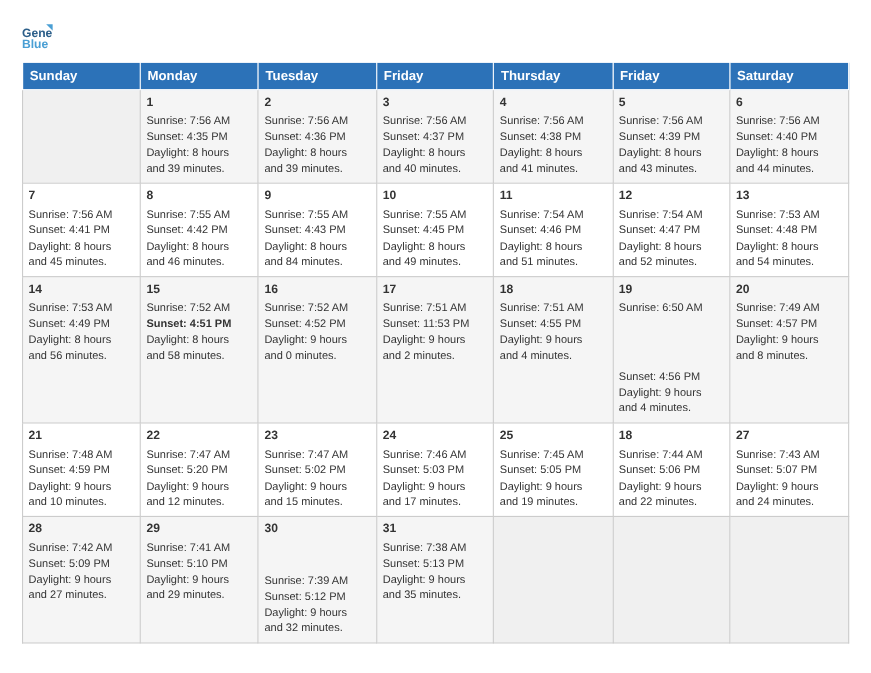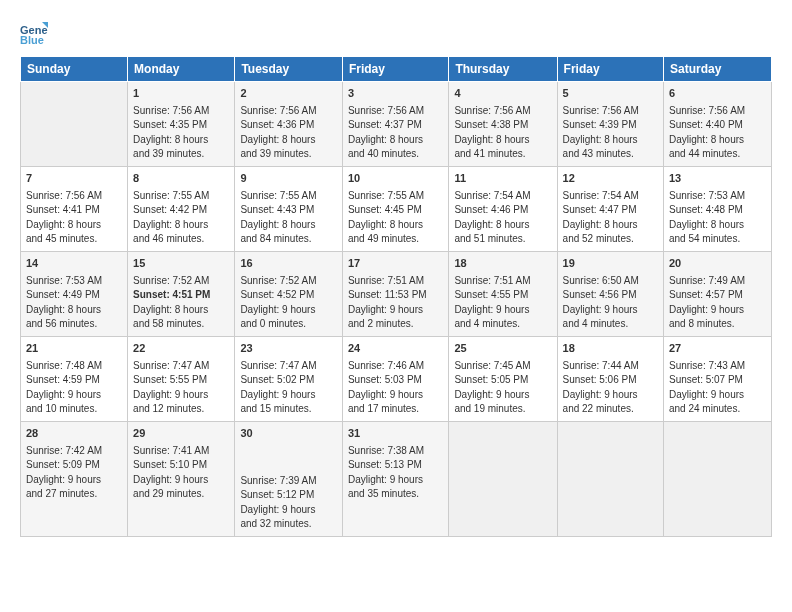--- a/index.html
+++ b/index.html
@@ -244,21 +244,21 @@
           <td>
             <span class="day-num">18</span>
             <span style="display: block;">Sunrise: 7:51 AM</span>
             <span style="display: block;">Sunset: 4:55 PM</span>
             <span style="display: block;">Daylight: 9 hours</span>
             <span style="display: block;">and 4 minutes.</span>
           </td>
           <td>
             <span class="day-num">19</span>
             <span style="display: block;">Sunrise: 6:50 AM</span>
-            <span style="display: block;">Sunset: 4:56 PM</span>
+            <span style="display: block; margin-top: 48px;">Sunset: 4:56 PM</span>
             <span style="display: block;">Daylight: 9 hours</span>
             <span style="display: block;">and 4 minutes.</span>
           </td>
           <td>
             <span class="day-num">20</span>
             <span style="display: block;">Sunrise: 7:49 AM</span>
             <span style="display: block;">Sunset: 4:57 PM</span>
             <span style="display: block;">Daylight: 9 hours</span>
             <span style="display: block;">and 8 minutes.</span>
           </td>
@@ -267,21 +267,21 @@
           <td>
             <span class="day-num">21</span>
             <span style="display: block;">Sunrise: 7:48 AM</span>
             <span style="display: block;">Sunset: 4:59 PM</span>
             <span style="display: block;">Daylight: 9 hours</span>
             <span style="display: block;">and 10 minutes.</span>
           </td>
           <td>
             <span class="day-num">22</span>
             <span style="display: block;">Sunrise: 7:47 AM</span>
-            <span style="display: block;">Sunset: 5:55 PM</span>
+            <span style="display: block;">Sunset: 5:20 PM</span>
             <span style="display: block;">Daylight: 9 hours</span>
             <span style="display: block;">and 12 minutes.</span>
           </td>
           <td>
             <span class="day-num">23</span>
             <span style="display: block;">Sunrise: 7:47 AM</span>
             <span style="display: block;">Sunset: 5:02 PM</span>
             <span style="display: block;">Daylight: 9 hours</span>
             <span style="display: block;">and 15 minutes.</span>
           </td>

